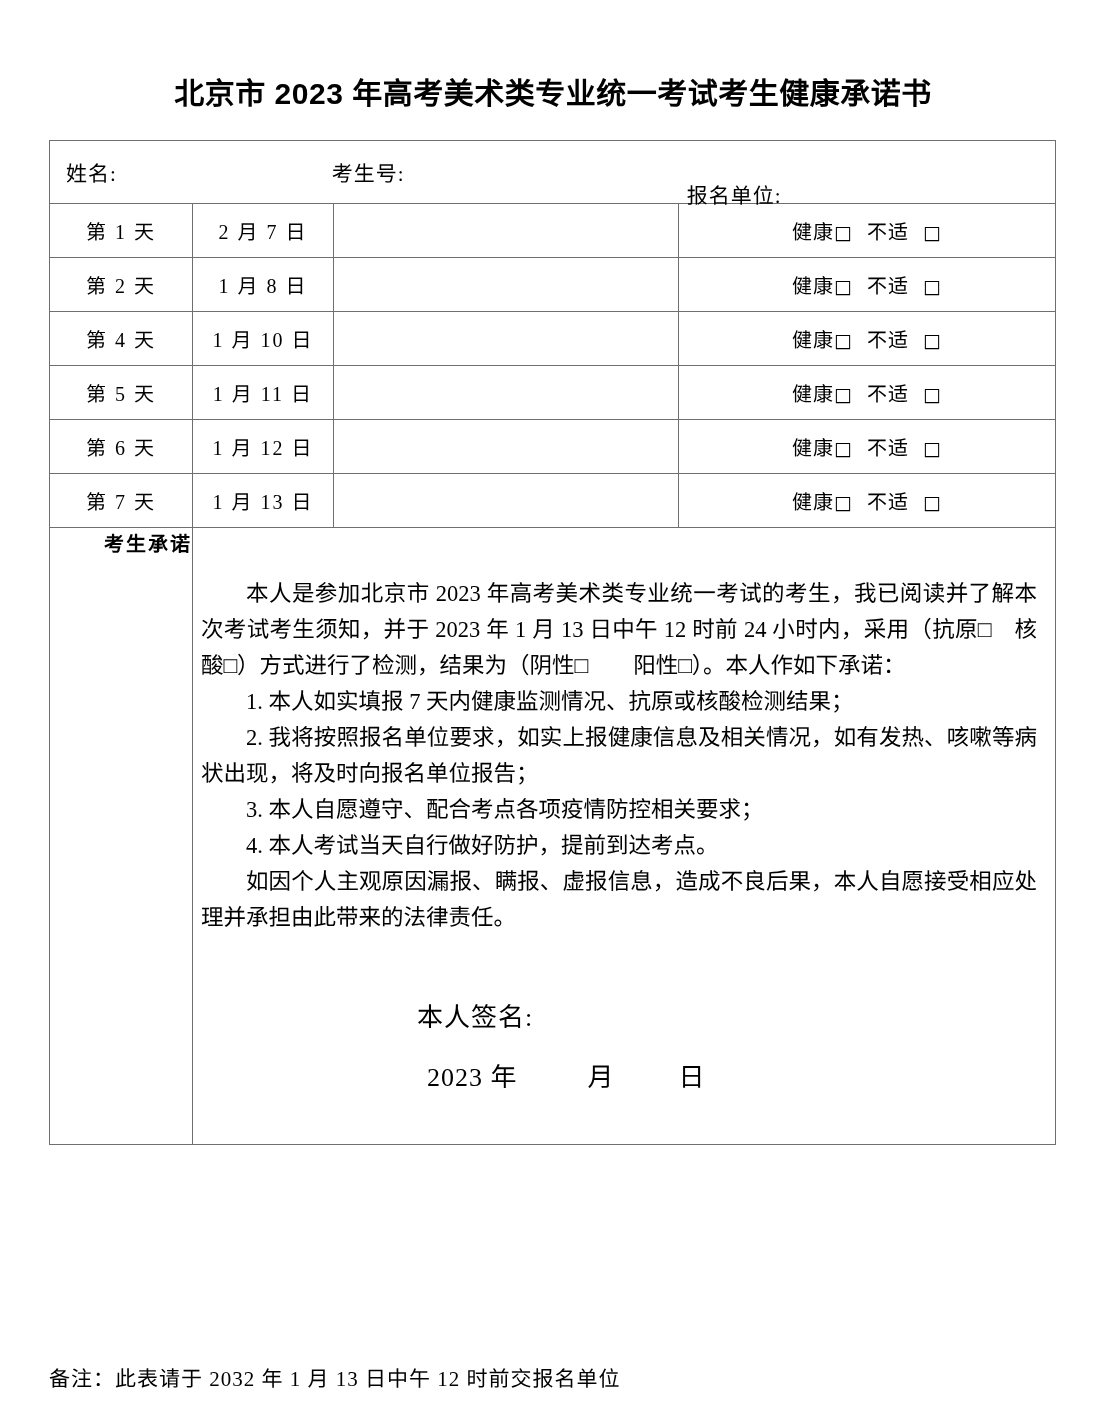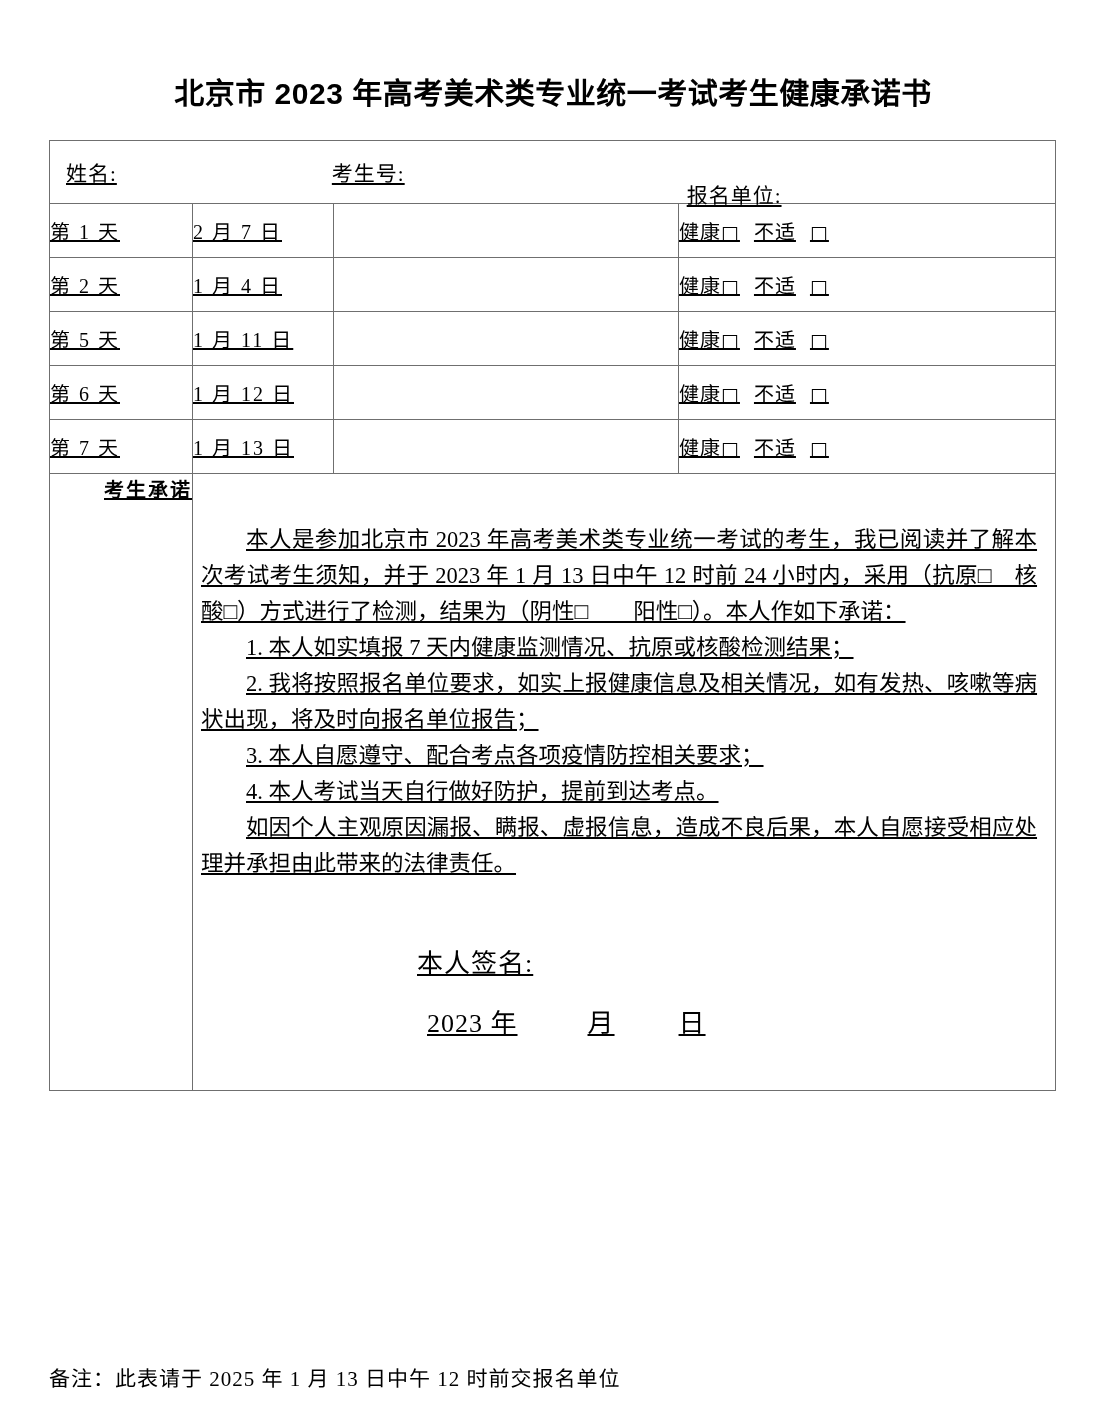--- a/index.html
+++ b/index.html
@@ -48,21 +48,20 @@
     top: 140px;
     width: 1006px;
     border-collapse: collapse;
     table-layout: fixed;
   }
   .form-table td {
     border: 1px solid #6f6f6f;
     padding: 0;
     vertical-align: middle;
     font-size: 20px;
-    text-decoration: underline;
   }
 
   .col-day   { width: 143px; }
   .col-date  { width: 141px; }
   .col-temp  { width: 345px; }
   .col-state { width: 377px; }
 
   
   .id-row td {
     height: 62px;
@@ -84,20 +83,21 @@
   .head-row td {
     height: 56px;
     text-align: center;
     font-size: 21px;
     letter-spacing: 2px;
   }
 
   
   .data-row td {
     height: 53px;
+    text-align: center;
     font-size: 20px;
     margin-top: 8px;
   }
   .cell-day, .cell-date {
     letter-spacing: 2px;
     white-space: nowrap;
   }
   .cell-state {
     letter-spacing: 1px;
     white-space: nowrap;
@@ -199,26 +199,32 @@
 
       <tr class="data-row">
         <td class="cell-day">第 1 天</td>
         <td class="cell-date">2 月 7 日</td>
         <td class="cell-temp"></td>
         <td class="cell-state"><span>健康</span><span class="chk">□</span><span class="gap"></span><span>不适</span><span class="gap"></span><span class="chk">□</span></td>
       </tr>
 
       <tr class="data-row">
         <td class="cell-day">第 2 天</td>
-        <td class="cell-date">1 月 4 日</td>
-        <td class="cell-temp"></td>
-        <td class="cell-state"><span>健康</span><span class="chk">□</span><span class="gap"></span><span>不适</span><span class="gap"></span><span class="chk">□</span></td>
-      </tr>
-
-
+        <td class="cell-date">1 月 8 日</td>
+        <td class="cell-temp"></td>
+        <td class="cell-state"><span>健康</span><span class="chk">□</span><span class="gap"></span><span>不适</span><span class="gap"></span><span class="chk">□</span></td>
+      </tr>
+
+
+      <tr class="data-row">
+        <td class="cell-day">第 4 天</td>
+        <td class="cell-date">1 月 10 日</td>
+        <td class="cell-temp"></td>
+        <td class="cell-state"><span>健康</span><span class="chk">□</span><span class="gap"></span><span>不适</span><span class="gap"></span><span class="chk">□</span></td>
+      </tr>
 
       <tr class="data-row">
         <td class="cell-day">第 5 天</td>
         <td class="cell-date">1 月 11 日</td>
         <td class="cell-temp"></td>
         <td class="cell-state"><span>健康</span><span class="chk">□</span><span class="gap"></span><span>不适</span><span class="gap"></span><span class="chk">□</span></td>
       </tr>
 
       <tr class="data-row">
         <td class="cell-day">第 6 天</td>
@@ -251,15 +257,15 @@
             </div>
 
             <div class="pledge-tail"></div>
           </div>
         </td>
       </tr>
 
     </tbody>
   </table>
 
-  <div class="footer-note">备注：此表请于 2025 年 1 月 13 日中午 12 时前交报名单位</div>
+  <div class="footer-note">备注：此表请于 2032 年 1 月 13 日中午 12 时前交报名单位</div>
 
 </div>
 
 </body></html>

